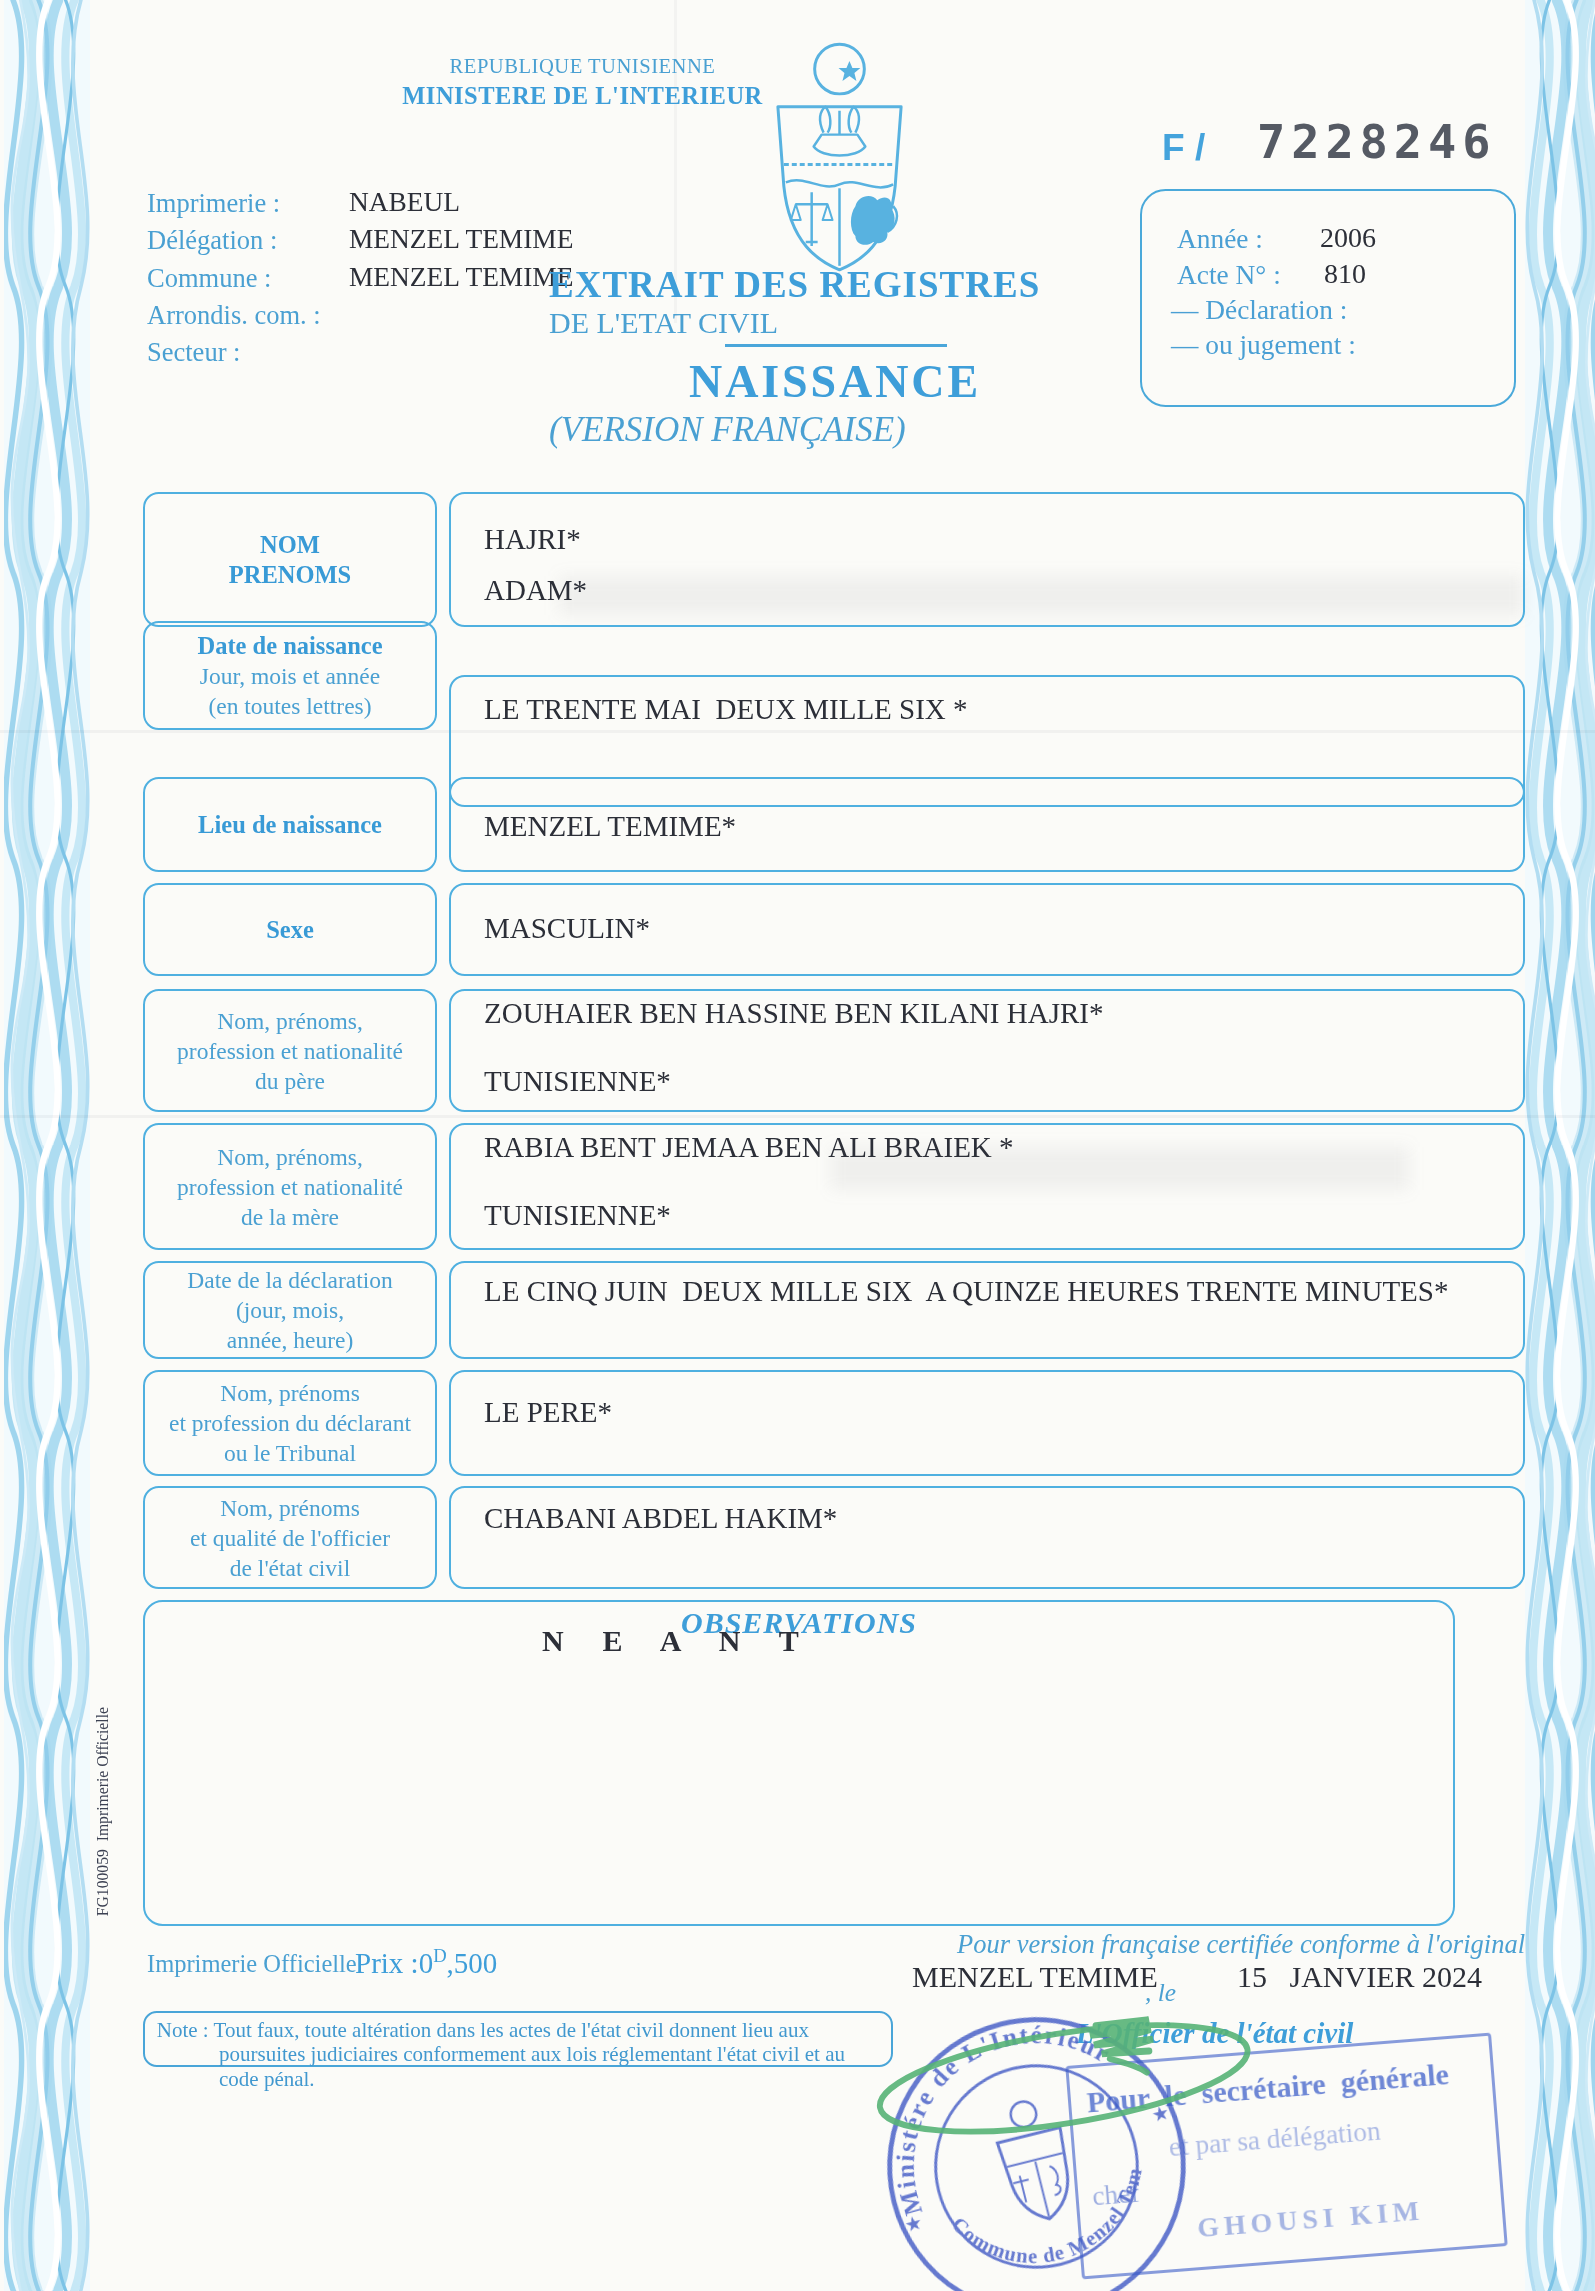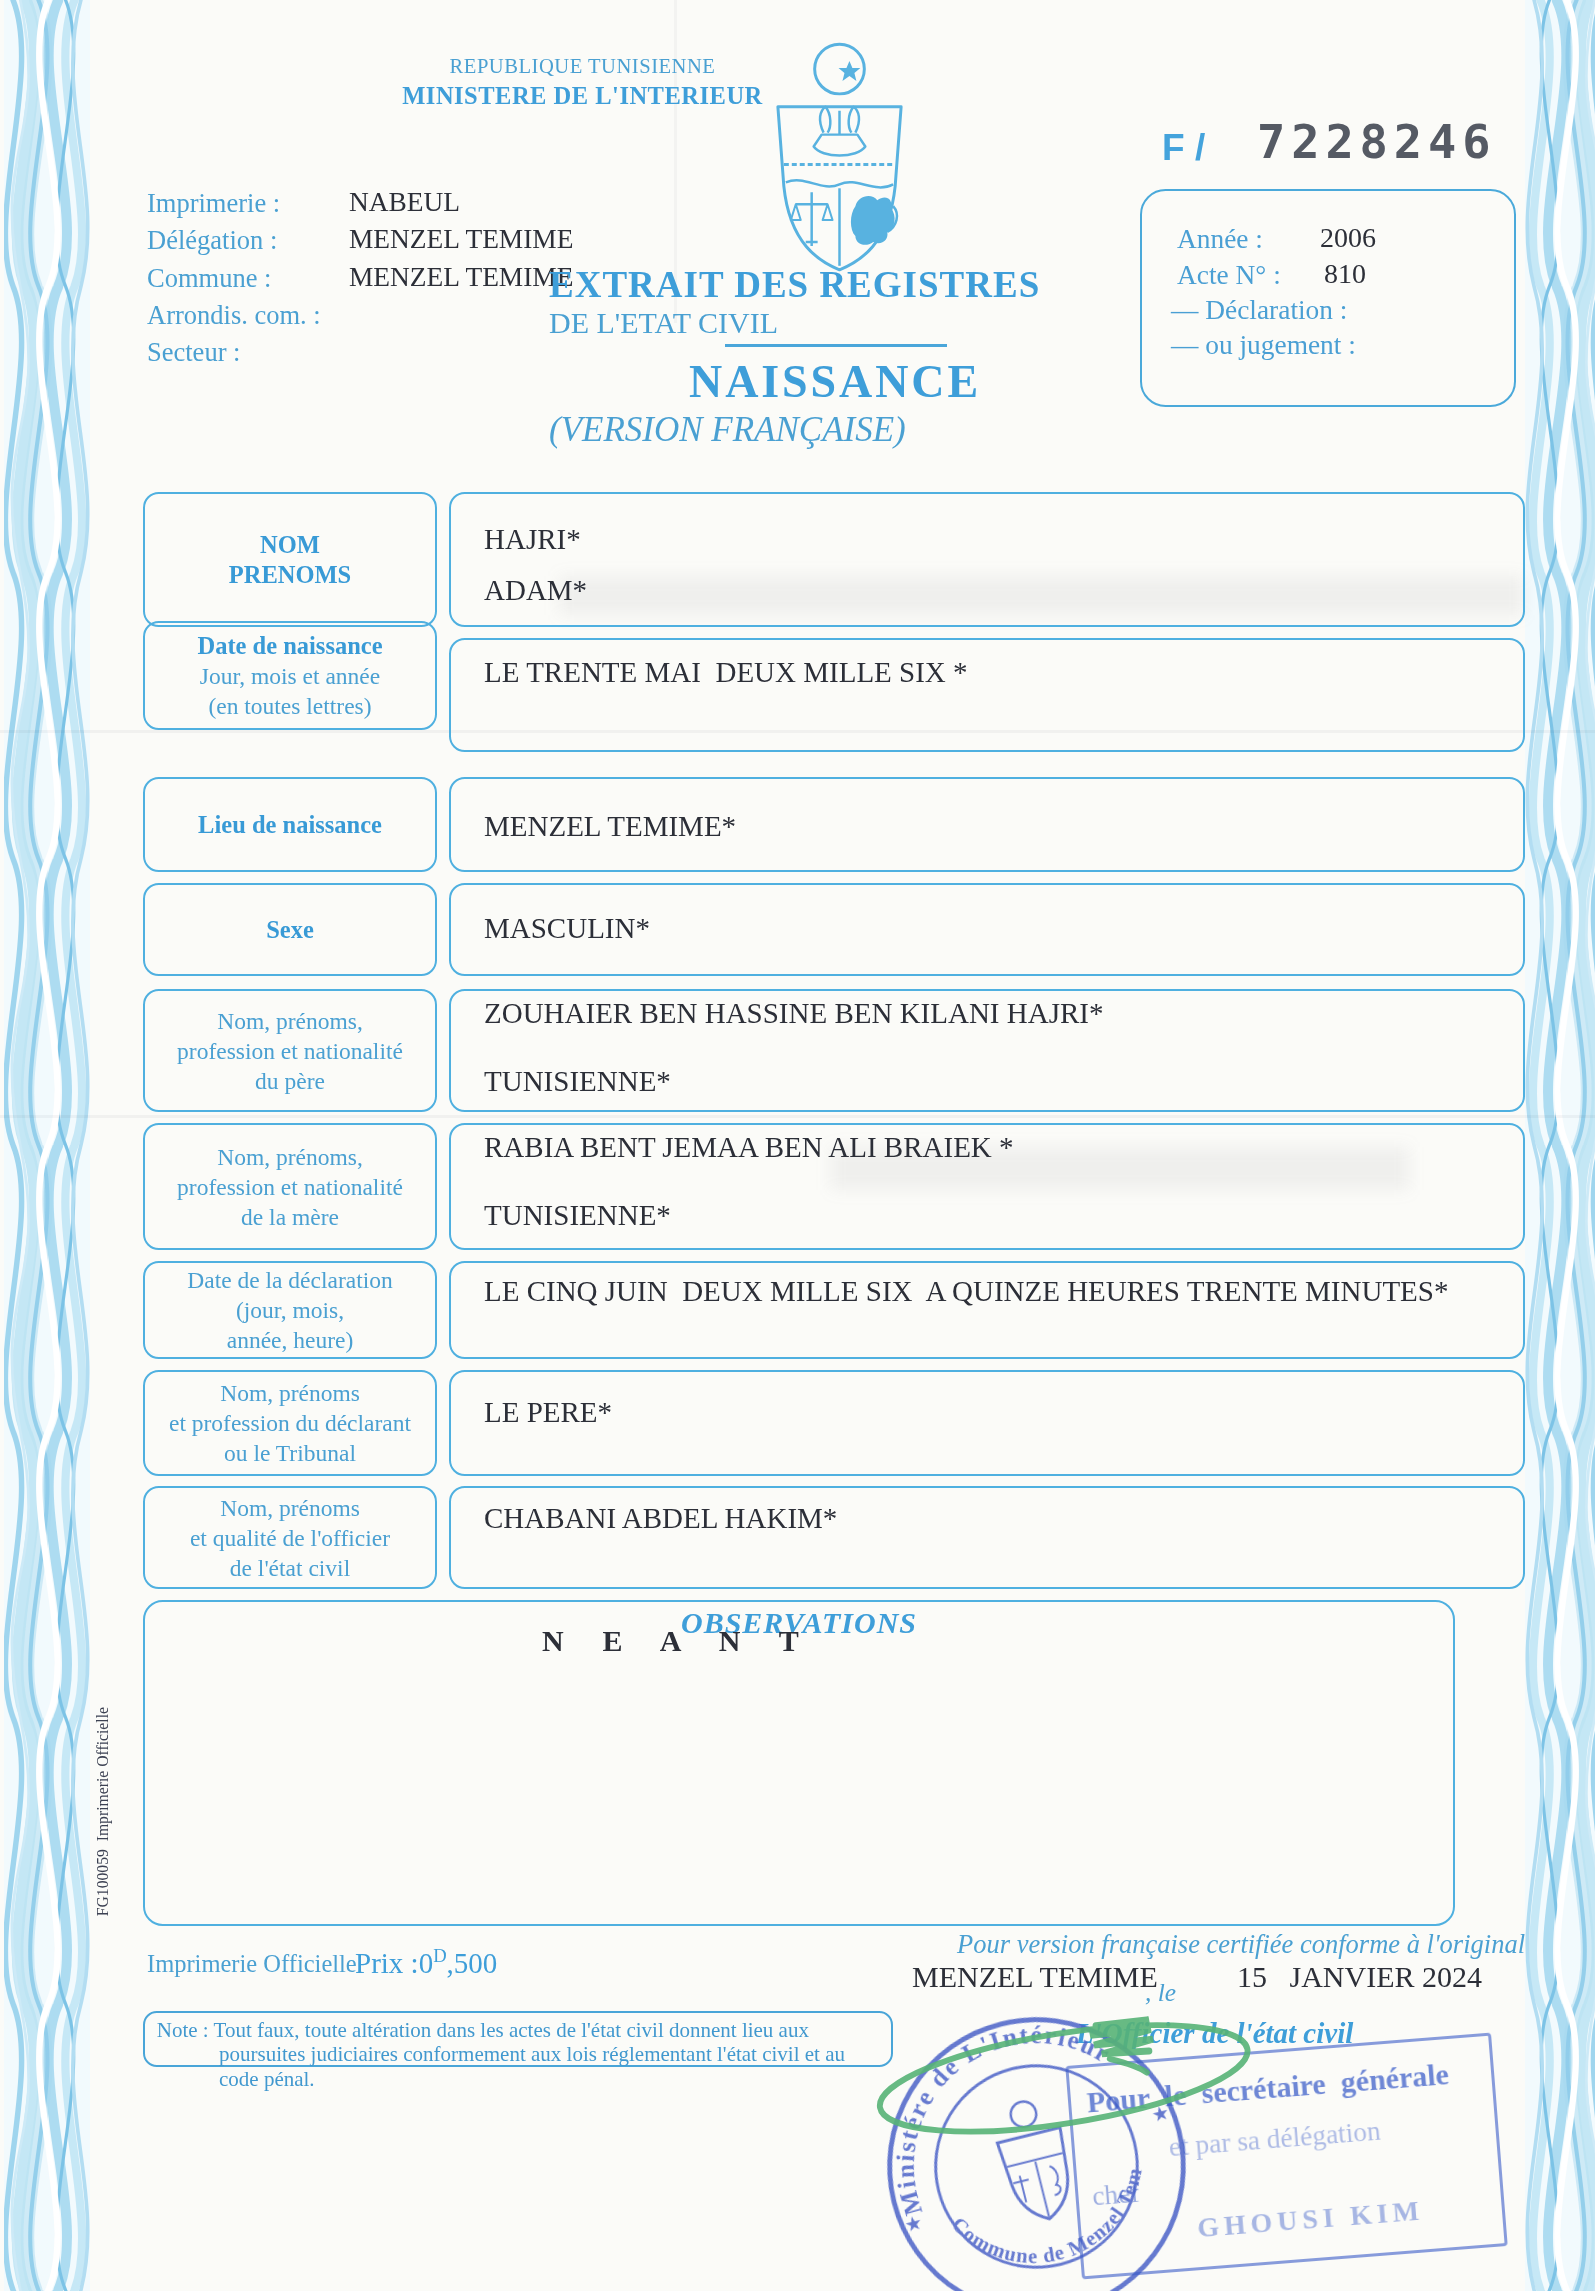--- a/index.html
+++ b/index.html
@@ -148,21 +148,21 @@
   <div class="abs valbox" style="top:492px;height:135px">
     <span class="vline" style="top:29px">HAJRI*</span>
     <span class="vline" style="top:80px">ADAM*</span>
   </div>
 
   <div class="abs lblbox" style="top:621px;height:109px">
     <span class="lb">Date de naissance</span>
     <span class="ln">Jour, mois et année</span>
     <span class="ln">(en toutes lettres)</span>
   </div>
-  <div class="abs valbox" style="top:638px;height:114px">
+  <div class="abs valbox" style="top:675px;height:132px">
     <span class="vline" style="top:15.7px">LE TRENTE MAI  DEUX MILLE SIX *</span>
   </div>
 
   <div class="abs lblbox" style="top:777px;height:95px">
     <span class="lb">Lieu de naissance</span>
   </div>
   <div class="abs valbox" style="top:777px;height:95px">
     <span class="vline" style="top:31px">MENZEL TEMIME*</span>
   </div>
 

